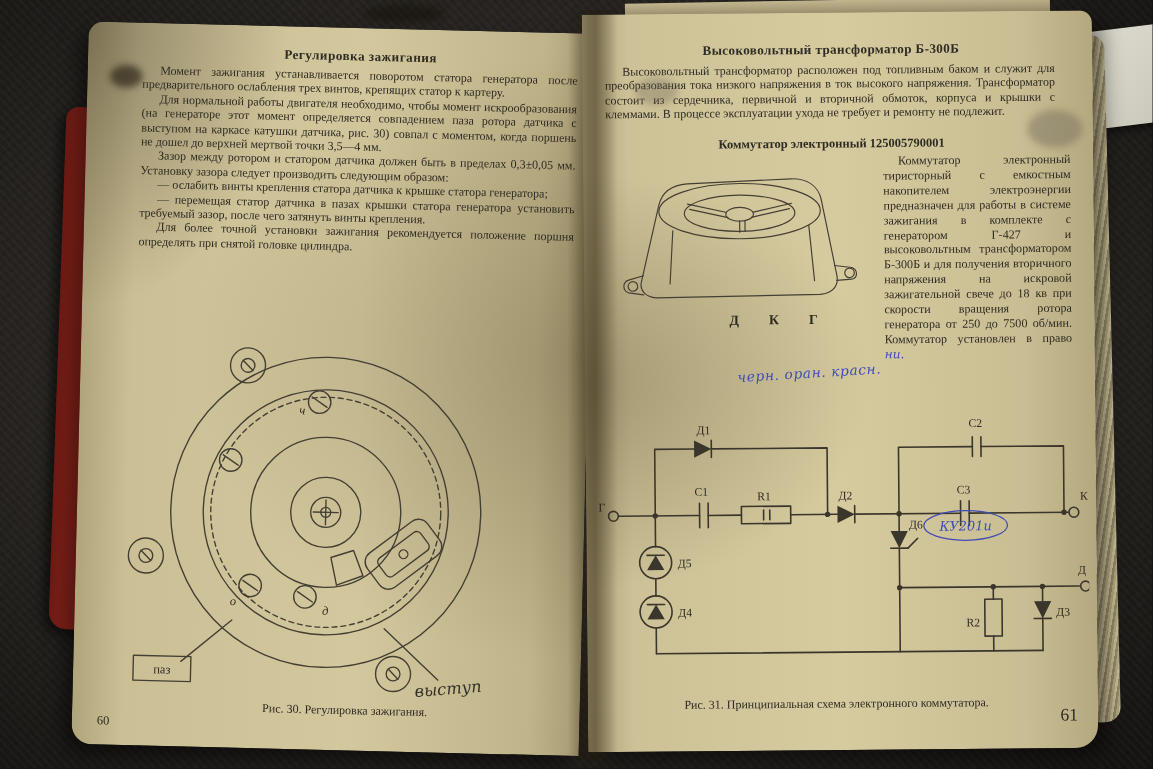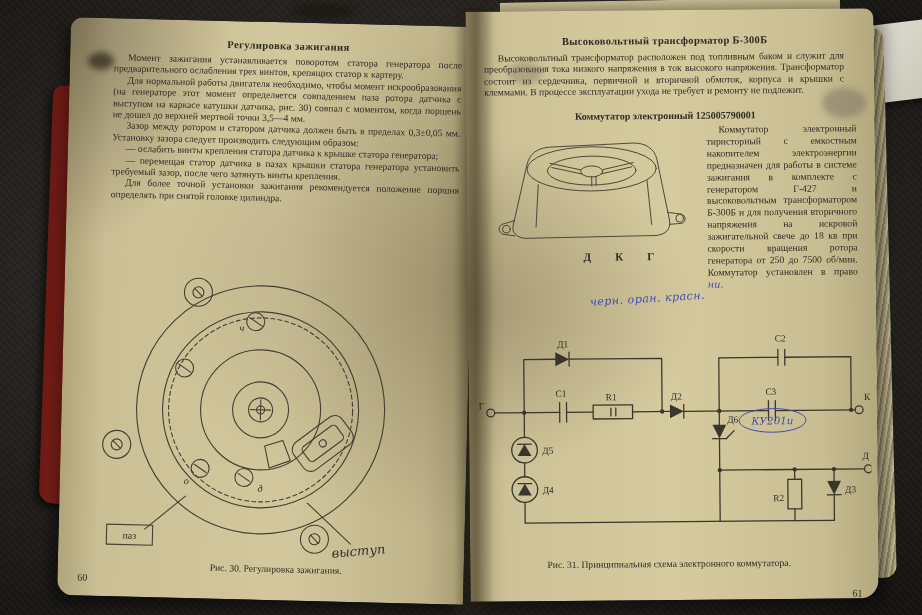--- a/index.html
+++ b/index.html
@@ -71,21 +71,21 @@
     font-weight:bold; font-size:10px; }
   .device { position:absolute; top:114px; left:10px; width:228px; height:136px; }
   .terminals { position:absolute; top:240px; left:116px; display:flex; gap:24px;
     font-weight:bold; font-size:11px; }
   .hw { color:#3f4db5; font-style:italic; font-family:"DejaVu Serif",serif; }
   .hw-colors { position:absolute; top:282px; left:122px; font-size:11px; transform:rotate(-3deg); letter-spacing:0.5px; }
   .rp-col { position:absolute; top:114px; left:240px; width:150px;
     font-size:9.7px; line-height:11.9px; text-align:justify; text-indent:12px; }
   .schematic { position:absolute; top:314px; left:8px; width:394px; height:230px; }
   .rp-caption { position:absolute; top:548px; left:16px; width:366px; text-align:center; font-size:9.6px; }
-  .pn-right { position:absolute; bottom:0; right:16px; font-size:10px; }
+  .pn-right { position:absolute; bottom:17px; right:16px; font-size:14px; }
 
   
   svg .ln  { stroke:#3a362b; stroke-width:1.3; fill:none; stroke-linecap:round; stroke-linejoin:round; }
   svg .ln2 { stroke:#433f33; stroke-width:1.1; fill:none; stroke-linecap:round; stroke-linejoin:round; }
   svg .dash { stroke-dasharray:4 3; }
   svg .fillc { fill:#3a362b; stroke:none; }
   svg .slab  { font:9.5px "Liberation Serif",serif; fill:#2f2c24; }
   svg .slab-i{ font:italic 10px "Liberation Serif",serif; fill:#2f2c24; }
   svg .hwb   { font:italic 10.5px "DejaVu Serif",serif; fill:#3f4db5; }
   svg .boxlab{ font:10px "Liberation Serif",serif; fill:#2f2c24; }

